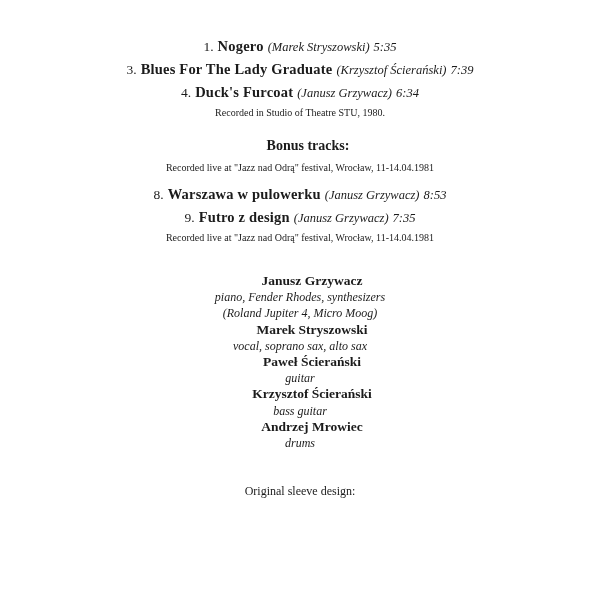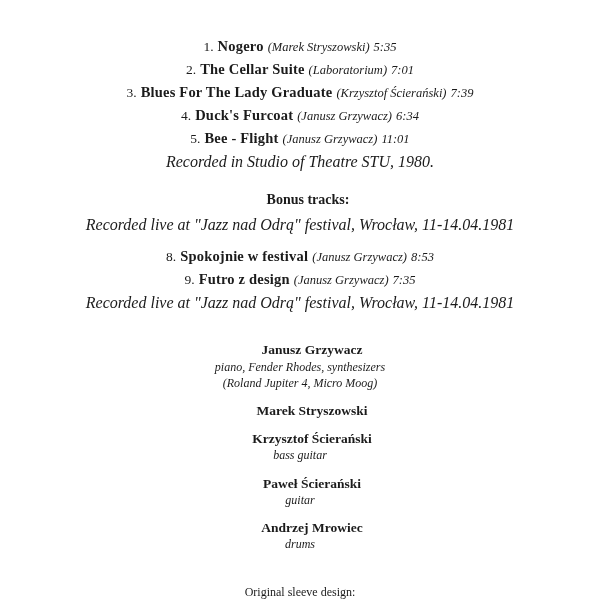--- a/index.html
+++ b/index.html
@@ -39,43 +39,42 @@
   .composer {
     font-size: 12.5px;
     font-style: italic;
   }
   .time {
     font-size: 12.5px;
     font-style: italic;
   }
   .note {
     text-align: center;
-    font-size: 16px;
-    font-style: italic;
+    font-size: 10px;
     margin: 4px 0 0 0;
     line-height: 1.3;
   }
   .bonus-head {
     text-align: center;
     font-size: 14px;
     font-weight: bold;
     margin: 19px 0 7px 16px;
   }
   .spacer-sm { height: 5px; }
   .credits {
     margin-top: 29px;
     text-align: center;
   }
   .person {
     font-size: 13.5px;
     font-weight: bold;
     margin-top: 7px;
     line-height: 1.2;
   }
-  .person:first-child { margin-top: 12px; padding-left: 24px; }
+  .person:first-child { margin-top: 0; padding-left: 24px; }
   .role {
     font-size: 12px;
     font-style: italic;
     line-height: 1.35;
   }
   .sleeve {
     margin-top: 33px;
     text-align: center;
     font-size: 12px;
     line-height: 1.3;
@@ -87,60 +86,48 @@
 <div class="page">
 
   <div>
     <p class="track">
       <span class="num">1.</span>
       <span class="title">Nogero</span>
       <span class="composer">(Marek Stryszowski)</span>
       <span class="time">5:35</span>
     </p>
     <p class="track">
-      <span class="num">2.</span>
-      <span class="title">The Cellar Suite</span>
-      <span class="composer">(Laboratorium)</span>
-      <span class="time">7:01</span>
-    </p>
-    <p class="track">
       <span class="num">3.</span>
       <span class="title">Blues For The Lady Graduate</span>
       <span class="composer">(Krzysztof Ścierański)</span>
       <span class="time">7:39</span>
     </p>
     <p class="track">
       <span class="num">4.</span>
       <span class="title">Duck's Furcoat</span>
       <span class="composer">(Janusz Grzywacz)</span>
       <span class="time">6:34</span>
-    </p>
-    <p class="track">
-      <span class="num">5.</span>
-      <span class="title">Bee - Flight</span>
-      <span class="composer">(Janusz Grzywacz)</span>
-      <span class="time">11:01</span>
     </p>
   </div>
 
   <p class="note">Recorded in Studio of Theatre STU, 1980.</p>
 
   <p class="bonus-head">Bonus tracks:</p>
 
   <div>
     <p class="note">Recorded live at "Jazz nad Odrą" festival, Wrocław, 11-14.04.1981</p>
 
     <div class="spacer-sm"></div>
 
 
     <div class="spacer-sm"></div>
 
     <p class="track">
       <span class="num">8.</span>
-      <span class="title">Spokojnie w festival</span>
+      <span class="title">Warszawa w pulowerku</span>
       <span class="composer">(Janusz Grzywacz)</span>
       <span class="time">8:53</span>
     </p>
 
     <p class="track">
       <span class="num">9.</span>
       <span class="title">Futro z design</span>
       <span class="composer">(Janusz Grzywacz)</span>
       <span class="time">7:35</span>
     </p>
@@ -148,28 +135,29 @@
   </div>
 
   <div class="credits">
     <div>
       <div class="person">Janusz Grzywacz</div>
       <div class="role">piano, Fender Rhodes, synthesizers</div>
       <div class="role">(Roland Jupiter 4, Micro Moog)</div>
     </div>
     <div>
       <div class="person">Marek Stryszowski</div>
+      <div class="role">vocal, soprano sax, alto sax</div>
+    </div>
+    <div>
+      <div class="person">Paweł Ścierański</div>
+      <div class="role">guitar</div>
     </div>
     <div>
       <div class="person">Krzysztof Ścierański</div>
       <div class="role">bass guitar</div>
-    </div>
-    <div>
-      <div class="person">Paweł Ścierański</div>
-      <div class="role">guitar</div>
     </div>
     <div>
       <div class="person">Andrzej Mrowiec</div>
       <div class="role">drums</div>
     </div>
   </div>
 
   <div class="sleeve">
     <div>Original sleeve design:</div>
 

